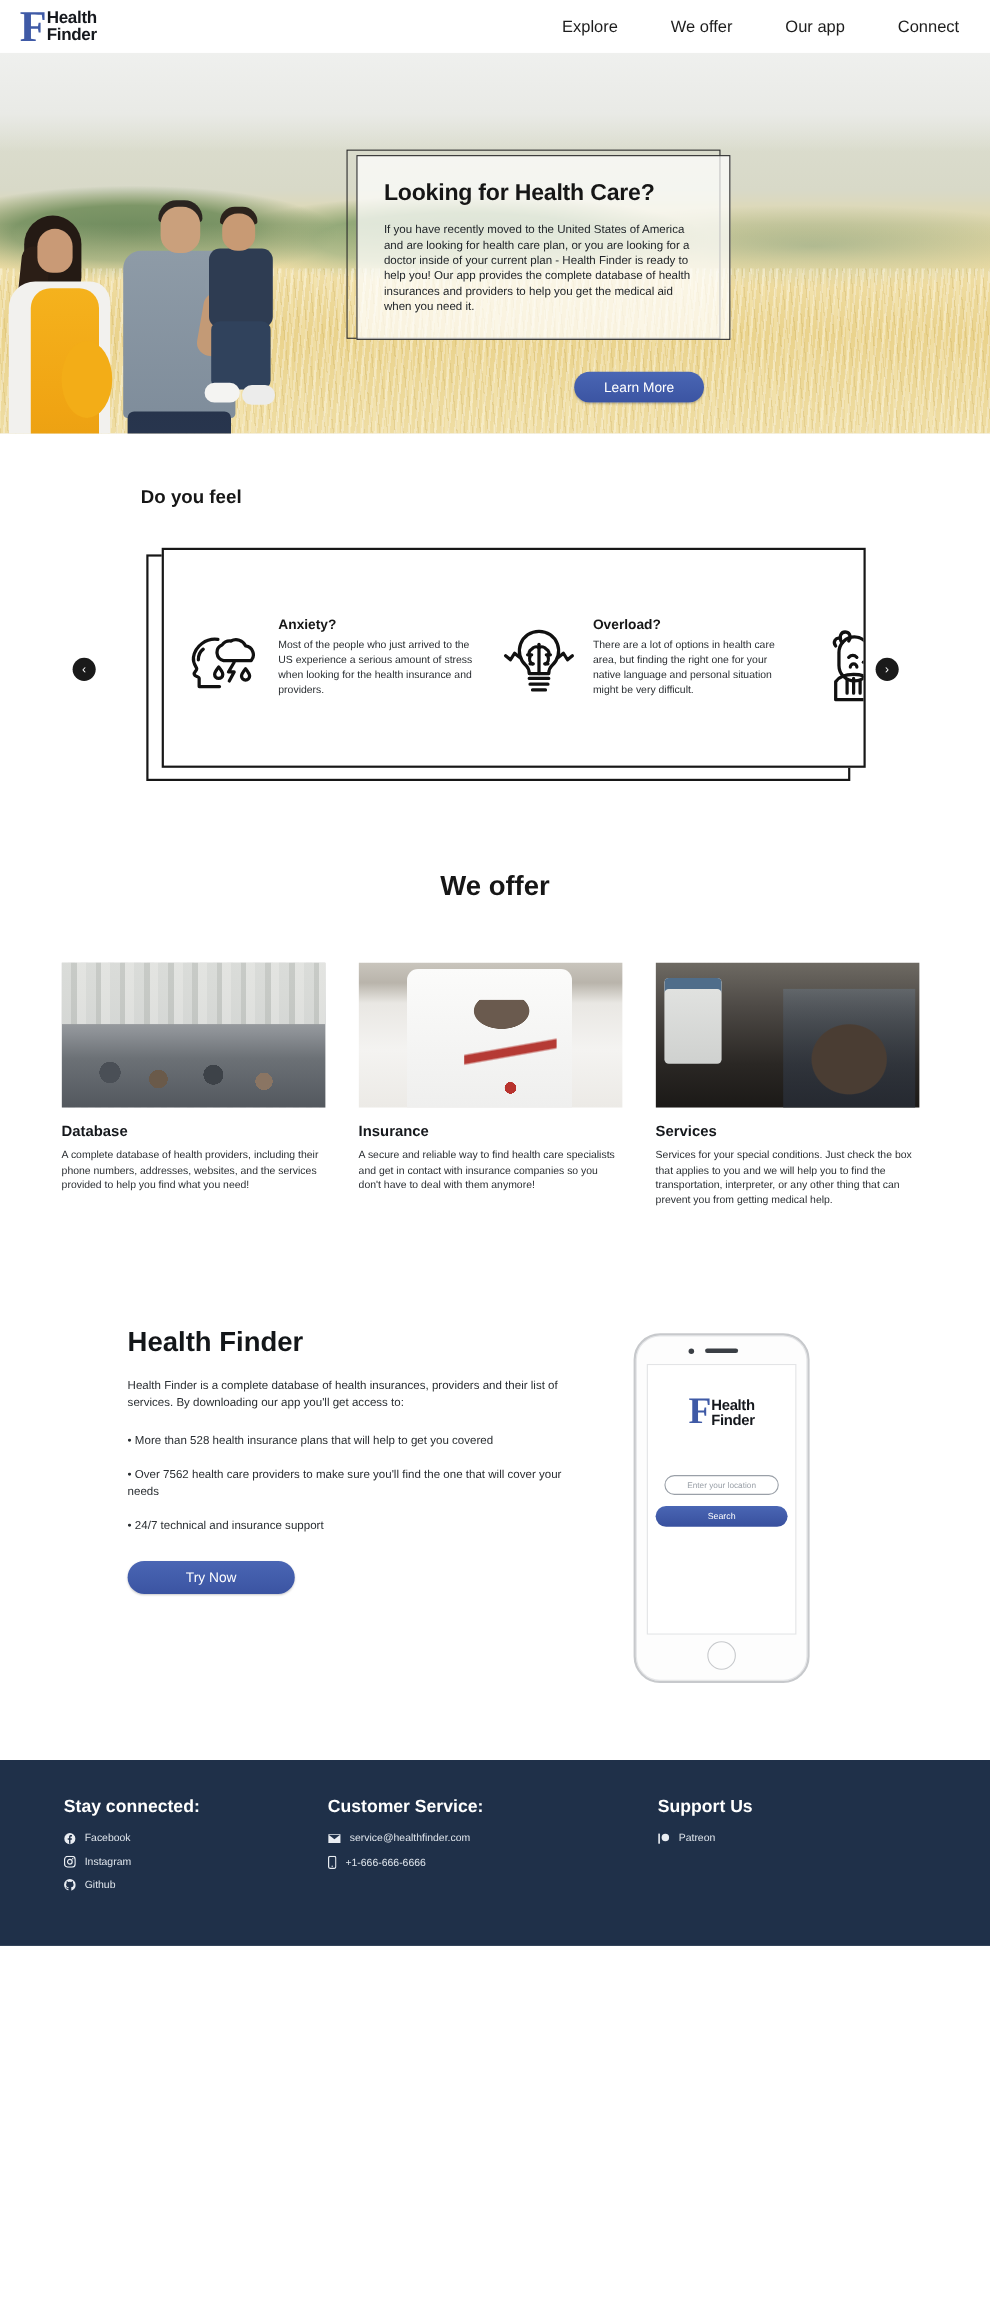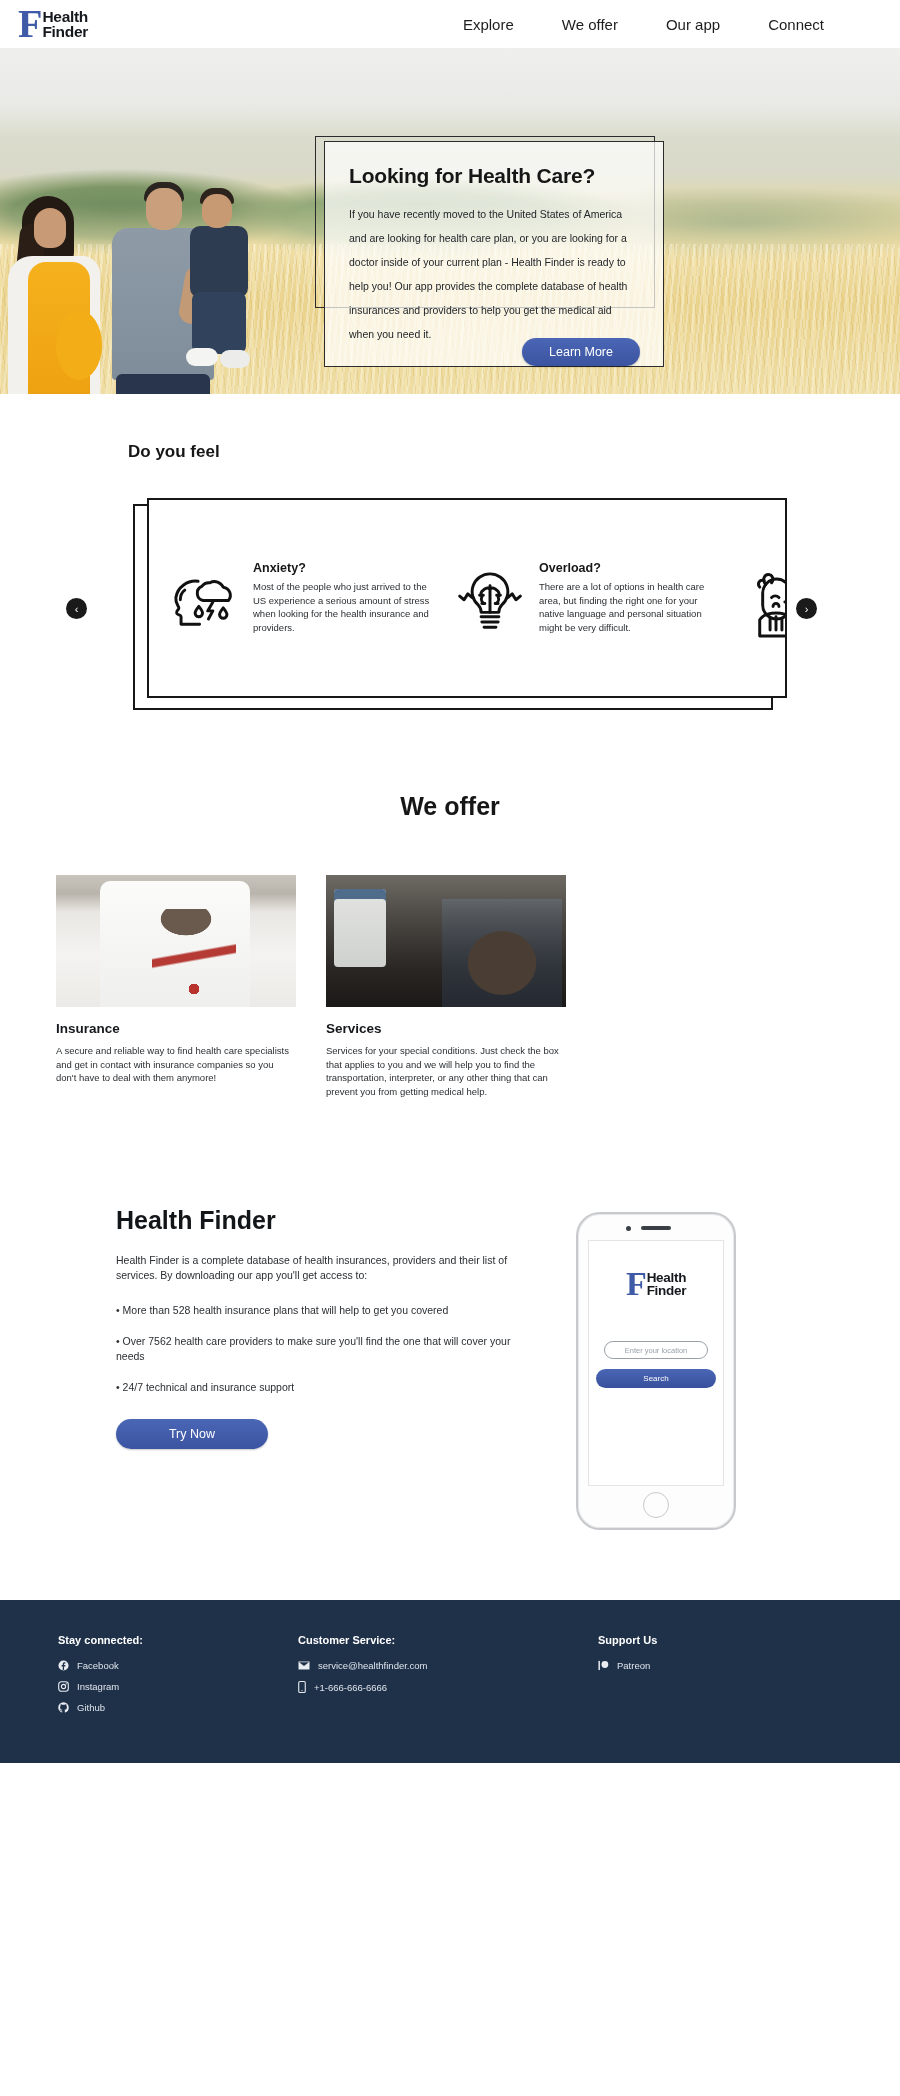--- a/index.html
+++ b/index.html
@@ -36,21 +36,21 @@
     font-weight: 700;
     line-height: 15px;
     color: #15181d;
     letter-spacing: -0.3px;
   }
   .nav-links {
     margin-left: auto;
     display: flex;
     align-items: center;
     gap: 48px;
-    padding-right: 76px;
+    padding-right: 28px;
   }
   .nav-link {
     font-size: 15px;
     color: #1d1d1d;
     text-decoration: none;
     cursor: pointer;
     white-space: nowrap;
   }
 
   
@@ -194,21 +194,21 @@
   }
   .hero-title {
     font-size: 21px;
     font-weight: 700;
     color: #161616;
     margin-bottom: 14px;
     letter-spacing: -0.2px;
   }
   .hero-body {
     font-size: 10.5px;
-    line-height: 24px;
+    line-height: 14px;
     color: #22262a;
   }
   .learn-more {
     position: absolute;
     left: 522px; top: 290px;
     width: 118px; height: 28px;
     border: none;
     border-radius: 14px;
     background: linear-gradient(to bottom, #4a66b4 0%, #3b54a2 100%);
     color: #fff;
@@ -433,21 +433,21 @@
   .footer {
     background: #1f3049;
     color: #e9edf2;
     padding: 30px 0 40px 0;
     display: flex;
   }
   .footer-col { padding-top: 4px; }
   .fc1 { margin-left: 58px; width: 240px; }
   .fc2 { width: 300px; }
   .fc3 { width: 220px; }
-  .footer-head { font-size: 11px; font-weight: 700; margin-bottom: 14px; color: #fff; }
+  .footer-head { font-size: 16px; font-weight: 700; margin-bottom: 14px; color: #fff; }
   .footer-item {
     display: flex; align-items: center; gap: 8px;
     font-size: 9.5px; color: #dfe5ec; margin-bottom: 10px;
     text-decoration: none; cursor: pointer;
   }
   .footer-item svg { flex: none; }
 </style>
 </head>
 <body>
 
@@ -576,20 +576,27 @@
     </div>
 
     <button class="arrow-btn arrow-right">›</button>
   </div>
 </div>
 
 <div class="offer-section">
   <div class="offer-title">We offer</div>
   <div class="offer-grid">
 
+    <div class="offer-card">
+      <div class="offer-img">
+          <div class="img-pharmacy"></div>
+        </div>
+      <div class="offer-name">Database</div>
+      <div class="offer-text">A complete database of health providers, including their phone numbers, addresses, websites, and the services provided to help you find what you need!</div>
+    </div>
 
     <div class="offer-card">
       <div class="offer-img">
           <div class="img-insurance"></div>
         </div>
       <div class="offer-name">Insurance</div>
       <div class="offer-text">A secure and reliable way to find health care specialists and get in contact with insurance companies so you don't have to deal with them anymore!</div>
     </div>
 
     <div class="offer-card">

